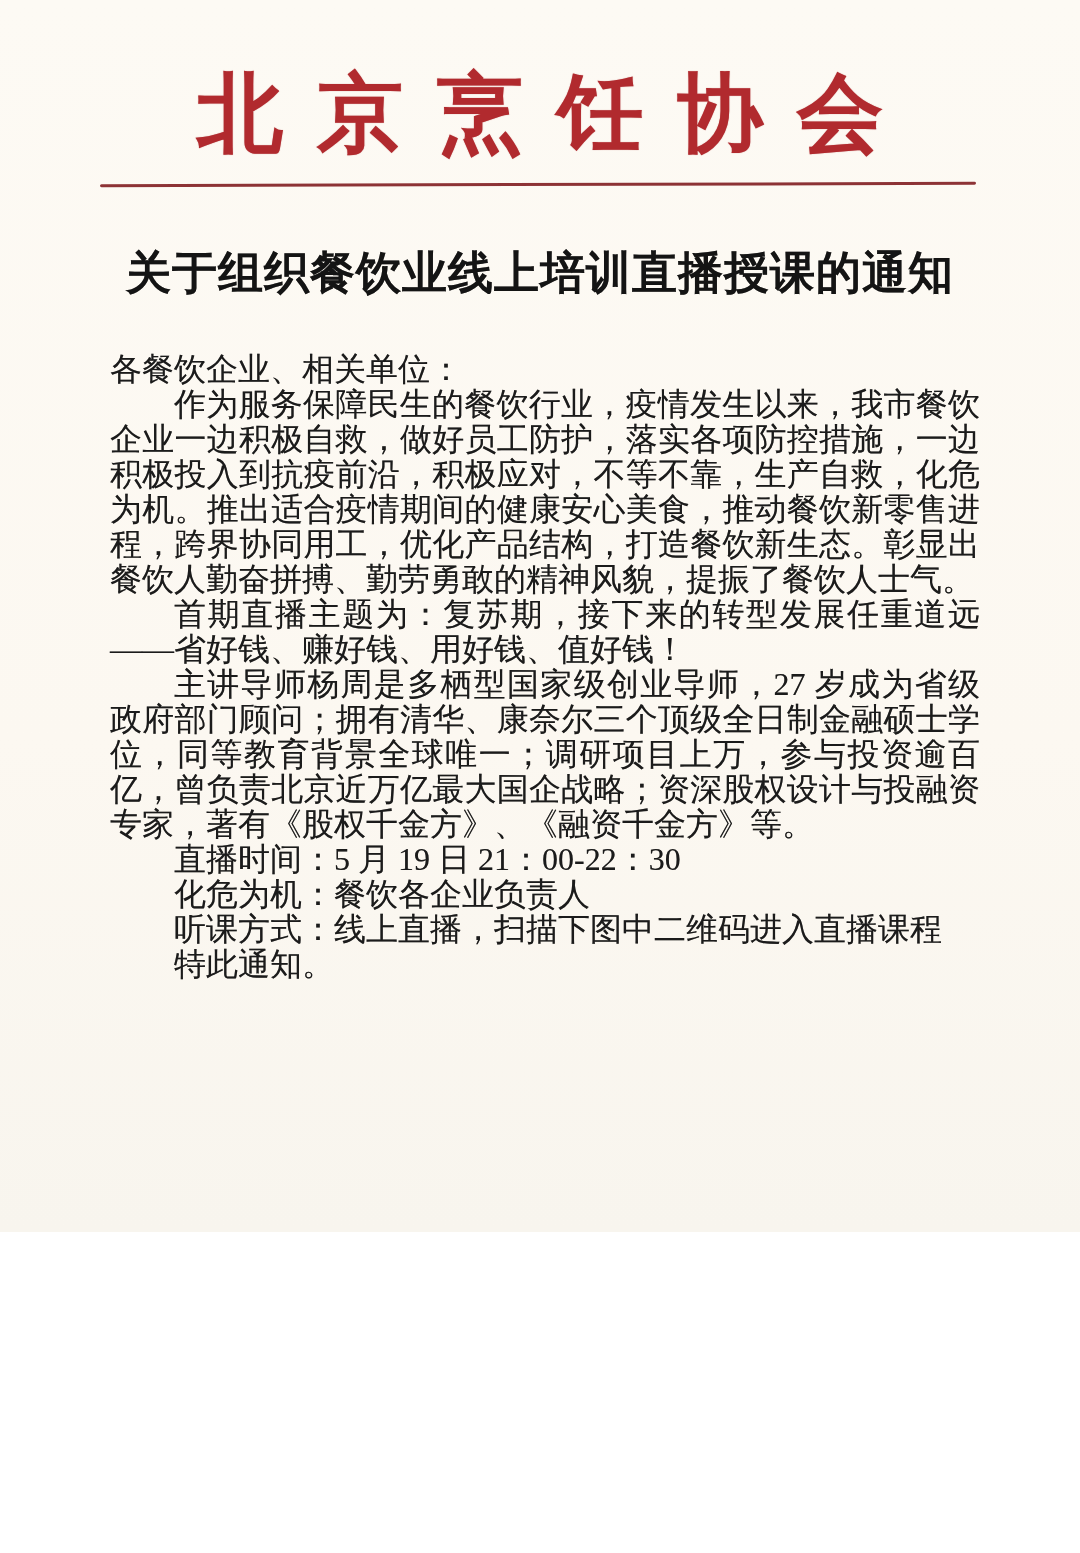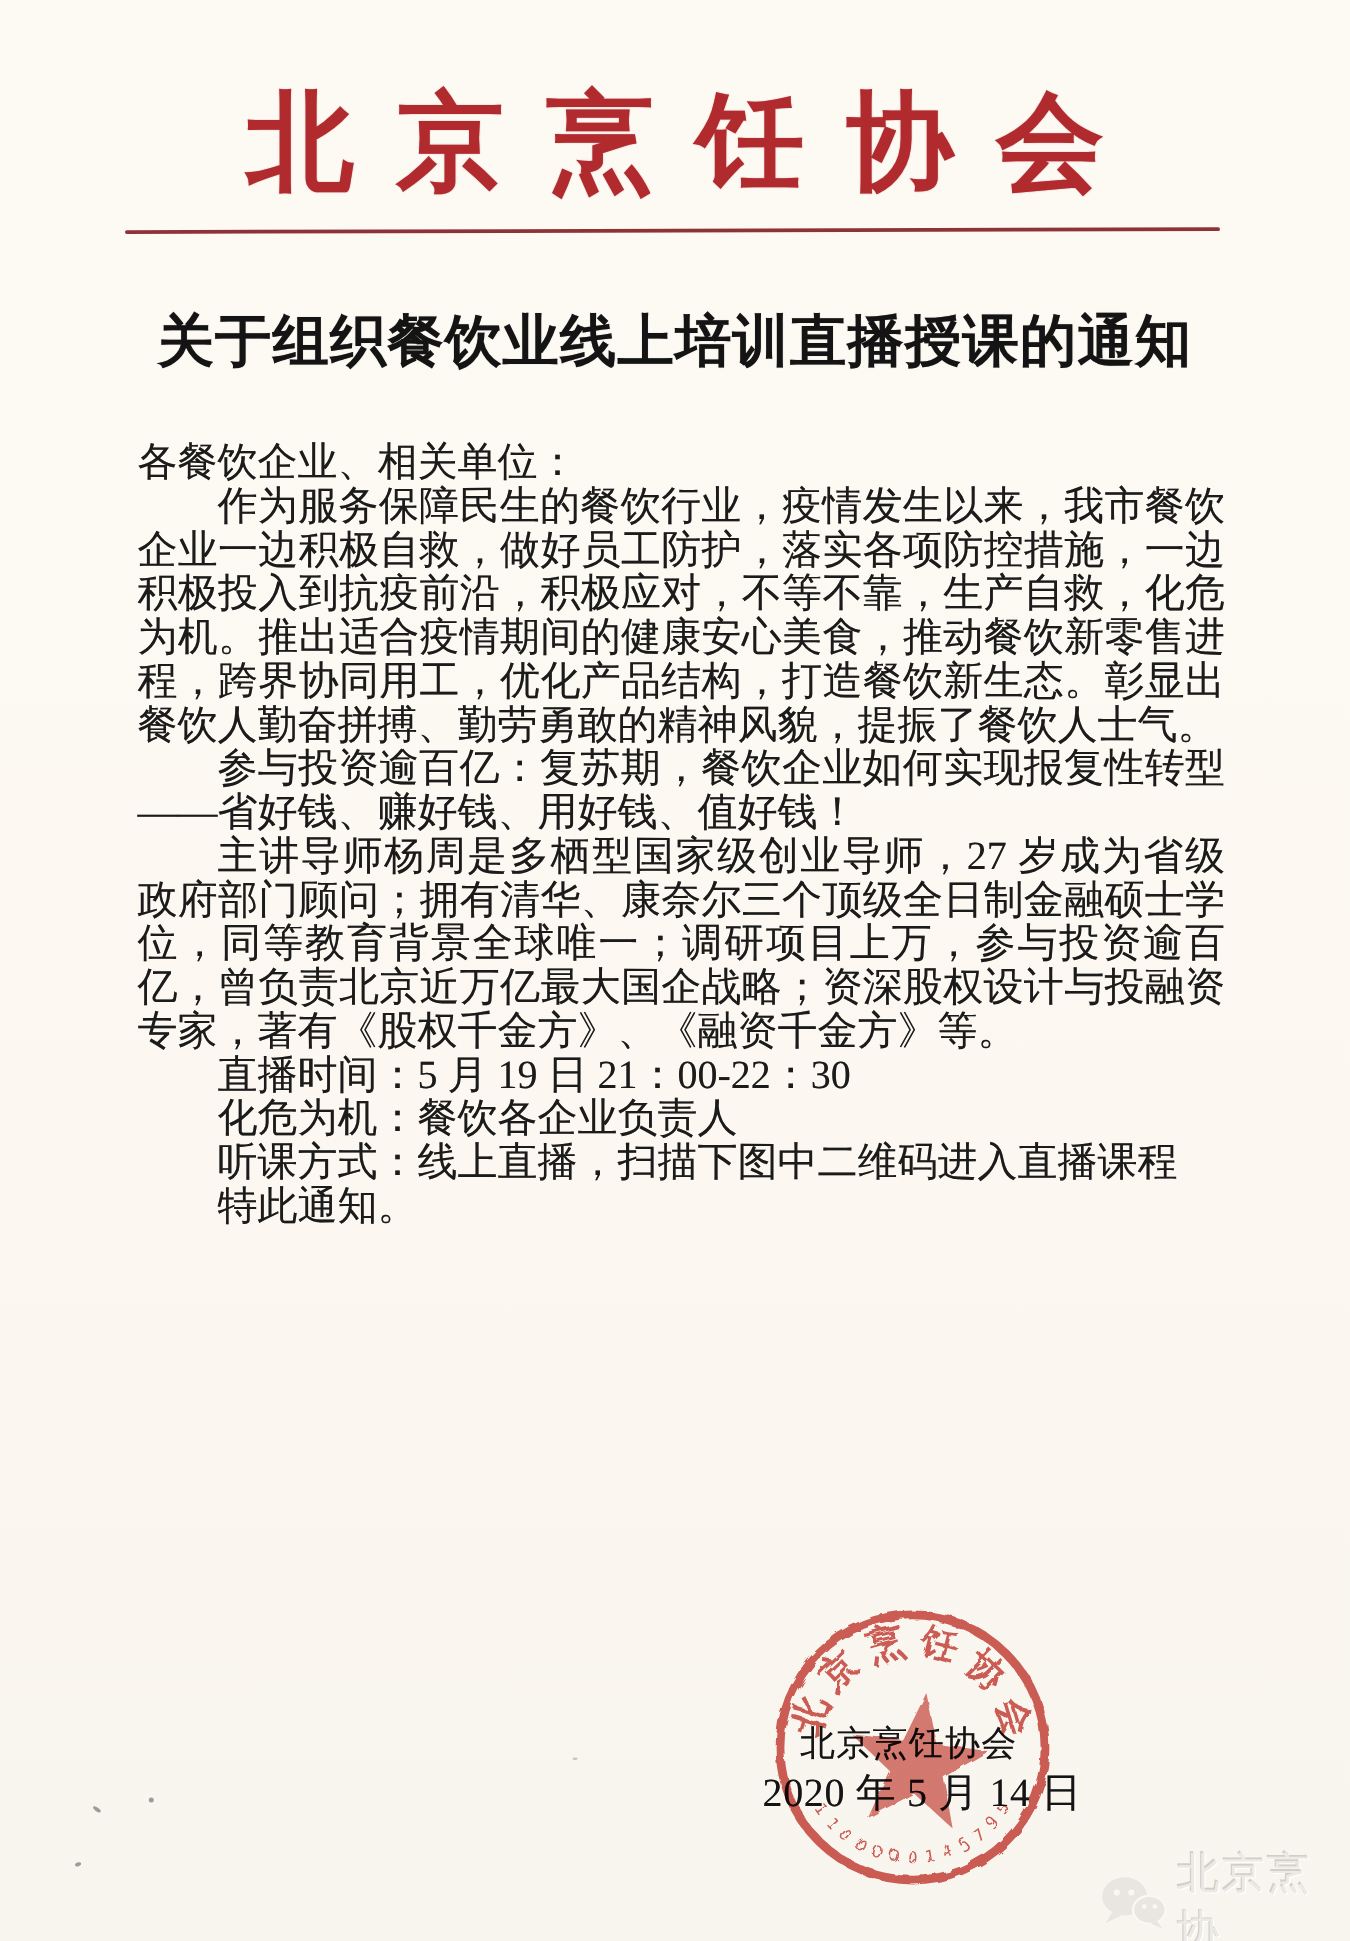--- a/index.html
+++ b/index.html
@@ -2,21 +2,21 @@
 <html><head>
 <meta charset="utf-8">
 <style>
   html, body { margin: 0; padding: 0; }
   body {
     width: 1080px; height: 1553px;
     font-family: "Liberation Serif", "DejaVu Serif", serif;
   }
   .page {
     position: relative;
-    width: 1080px; height: 1553px;
+    width: 1080px; height: 1232px;
     background: linear-gradient(180deg, #fdfaf4 0%, #fcf8f1 60%, #f8f5ee 100%);
     overflow: hidden;
     color: #1c1c1c;
   }
 
   
   .org-name {
     position: absolute;
     top: 56px; left: 0; right: 0;
     text-align: center;
@@ -134,21 +134,21 @@
 <div class="page">
 
   <div class="org-name">北京烹饪协会</div>
   <div class="rule"></div>
 
   <div class="doc-title">关于组织餐饮业线上培训直播授课的通知</div>
 
   <div class="body-text">
     <p>各餐饮企业、相关单位：</p>
     <p class="indent">作为服务保障民生的餐饮行业，疫情发生以来，我市餐饮企业一边积极自救，做好员工防护，落实各项防控措施，一边积极投入到抗疫前沿，积极应对，不等不靠，生产自救，化危为机。推出适合疫情期间的健康安心美食，推动餐饮新零售进程，跨界协同用工，优化产品结构，打造餐饮新生态。彰显出餐饮人勤奋拼搏、勤劳勇敢的精神风貌，提振了餐饮人士气。</p>
-    <p class="indent">参与投资逾百亿：复苏期，餐饮企业如何实现报复性转型——省好钱、赚好钱、用好钱、值好钱！</p>
+    <p class="indent">首期直播主题为：复苏期，接下来的转型发展任重道远——省好钱、赚好钱、用好钱、值好钱！</p>
     <p class="indent">主讲导师杨周是多栖型国家级创业导师，27 岁成为省级政府部门顾问；拥有清华、康奈尔三个顶级全日制金融硕士学位，同等教育背景全球唯一；调研项目上万，参与投资逾百亿，曾负责北京近万亿最大国企战略；资深股权设计与投融资专家，著有《股权千金方》、《融资千金方》等。</p>
     <p class="indent">直播时间：5 月 19 日 21：00-22：30</p>
     <p class="indent">化危为机：餐饮各企业负责人</p>
     <p class="indent">听课方式：线上直播，扫描下图中二维码进入直播课程</p>
     <p class="indent">特此通知。</p>
   </div>
 
   <div class="signature-org">北京烹饪协会</div>
   <div class="signature-date">2020 年 5 月 14 日</div>
 

